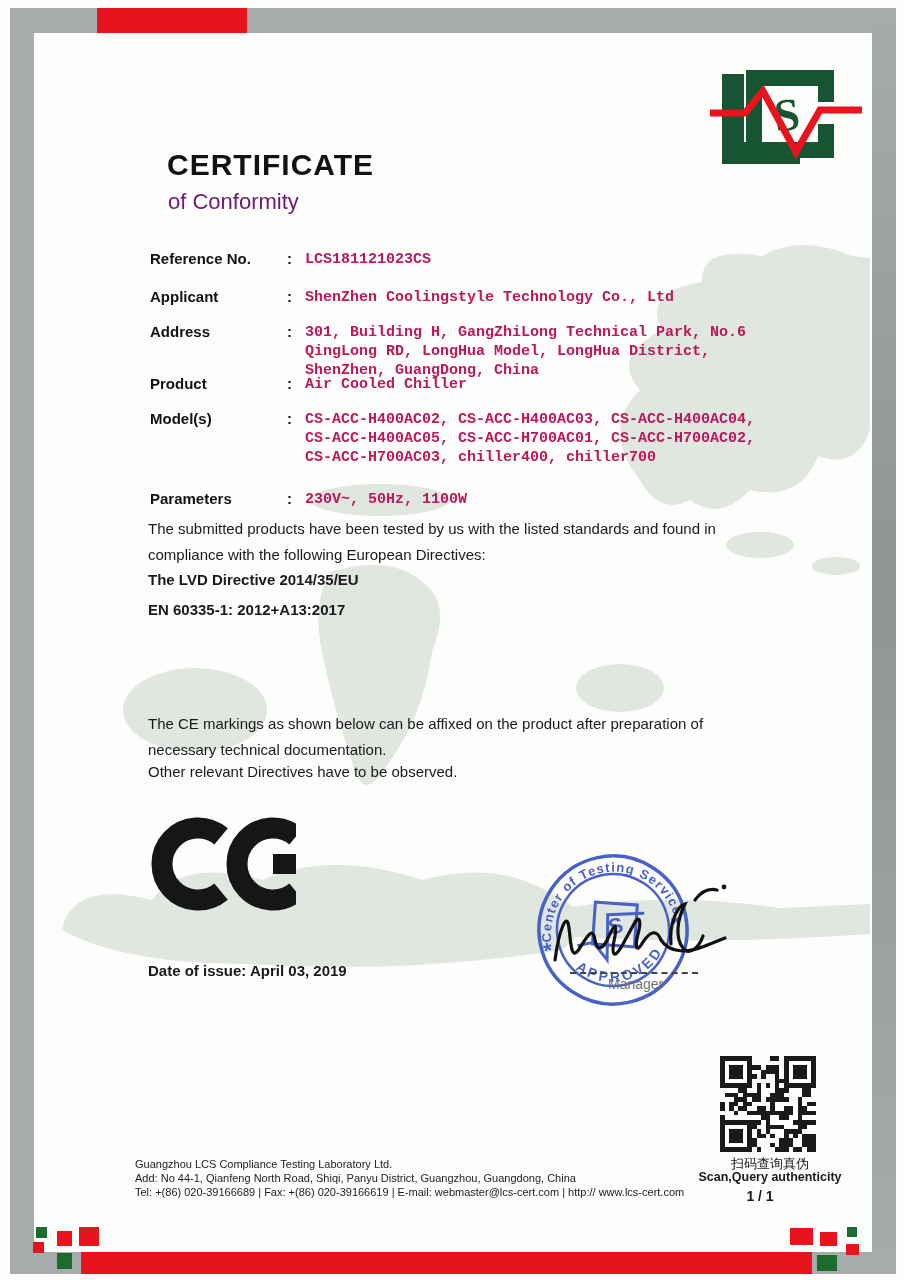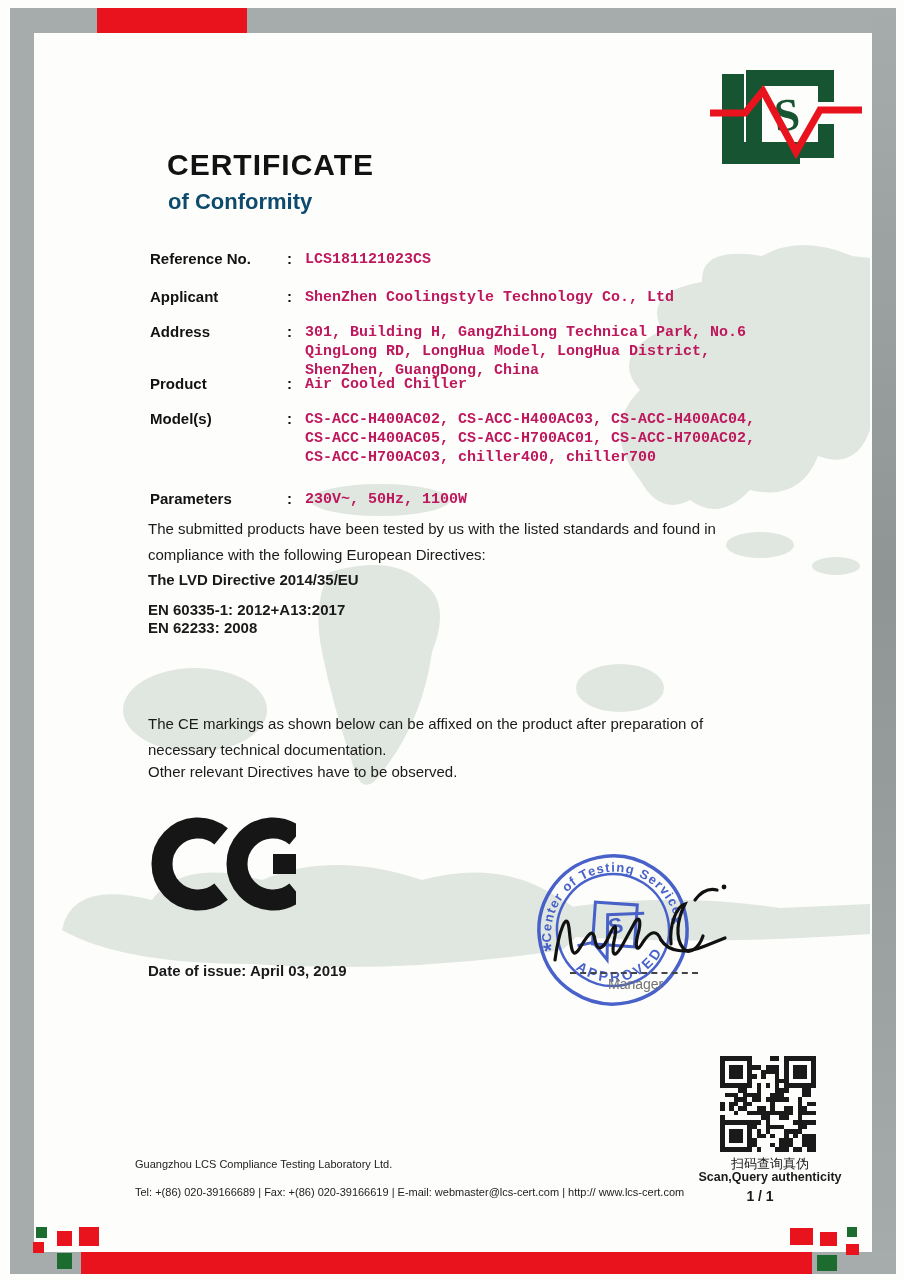--- a/index.html
+++ b/index.html
@@ -10,21 +10,21 @@
   
   .bar{position:absolute;background:#a6abab;}
   .bar-red{position:absolute;background:#e9131d;}
   .sq-red{position:absolute;background:#e9131d;}
   .sq-green{position:absolute;background:#1c6b2f;}
   
   .map{position:absolute;left:0;top:0;z-index:0;}
   
   .abs{position:absolute;z-index:2;}
   .title1{font-size:30px;font-weight:bold;letter-spacing:1px;color:#121212;}
-  .title2{font-size:22px;font-weight:bold;color:#0c4a6e;}
+  .title2{font-size:22px;font-weight:normal;color:#701a75;}
   .frow{position:absolute;z-index:2;display:flex;}
   .flabel{width:137px;font-size:15px;font-weight:bold;color:#121212;}
   .fcolon{width:18px;font-size:15px;font-weight:bold;color:#121212;}
   .fvalue{width:480px;font-size:15px;font-weight:bold;color:#be185d;line-height:19px;font-family:Liberation Mono, monospace;}
   .para{font-size:15px;line-height:26px;color:#1a1a1a;width:596px;}
   .bold{font-weight:bold;}
   .footnote{font-size:11px;line-height:14px;color:#222;}
   .qrcap-zh{font-size:13px;font-weight:normal;text-align:center;width:160px;}
   .qrcap-en{font-size:12.5px;font-weight:bold;text-align:center;width:180px;}
   .pageno{font-size:14px;font-weight:bold;text-align:center;width:70px;}
@@ -114,21 +114,20 @@
   </div>
   <div class="frow" style="left:150px;top:490px;">
     <div class="flabel">Parameters</div>
     <div class="fcolon">:</div>
     <div class="fvalue">230V~, 50Hz, 1100W</div>
   </div>
 
   <div class="abs para" style="left:148px;top:516px;">The submitted products have been tested by us with the listed standards and found in compliance with the following European Directives:</div>
   <div class="abs para bold" style="left:148px;top:567px;">The LVD Directive 2014/35/EU</div>
   <div class="abs para bold" style="left:148px;top:597px;">EN 60335-1: 2012+A13:2017</div>
-  <div class="abs para bold" style="left:148px;top:615px;">EN 62233: 2008</div>
   <div class="abs para" style="left:148px;top:711px;">The CE markings as shown below can be affixed on the product after preparation of necessary technical documentation.</div>
   <div class="abs para" style="left:148px;top:759px;">Other relevant Directives have to be observed.</div>
 
   <svg class="abs" style="left:146px;top:812px;" width="150" height="105" viewBox="0 0 150 105">
     <path d="M 75.1 24.4 A 36 36 0 1 0 75.1 79.6" fill="none" stroke="#161616" stroke-width="21"></path>
     <path d="M 150.1 24.4 A 36 36 0 1 0 150.1 79.6" fill="none" stroke="#161616" stroke-width="21"></path>
     <path d="M 127 52 H 153" fill="none" stroke="#161616" stroke-width="20"></path>
   </svg>
 
   <div class="abs para bold" style="left:148px;top:958px;">Date of issue: April 03, 2019</div>
@@ -411,15 +410,16 @@
       <rect x="16" y="20" width="1" height="1" fill="#1a1a1a"></rect>
       <rect x="17" y="20" width="1" height="1" fill="#1a1a1a"></rect>
       <rect x="19" y="20" width="1" height="1" fill="#1a1a1a"></rect>
       <rect x="20" y="20" width="1" height="1" fill="#1a1a1a"></rect>
     </svg>
   <div class="abs qrcap-zh" style="left:690px;top:1155px;">扫码查询真伪</div>
   <div class="abs qrcap-en" style="left:680px;top:1170px;">Scan,Query authenticity</div>
   <div class="abs pageno" style="left:725px;top:1188px;">1 / 1</div>
 
   <div class="abs footnote" style="left:135px;top:1157px;">Guangzhou LCS Compliance Testing Laboratory Ltd.</div>
+  <div class="abs footnote" style="left:135px;top:1171px;">Add: No 44-1, Qianfeng North Road, Shiqi, Panyu District, Guangzhou, Guangdong, China</div>
   <div class="abs footnote" style="left:135px;top:1185px;">Tel: +(86) 020-39166689  |  Fax: +(86) 020-39166619  |  E-mail: webmaster@lcs-cert.com  |  http:// www.lcs-cert.com</div>
 
 </div>
 
 </body></html>

